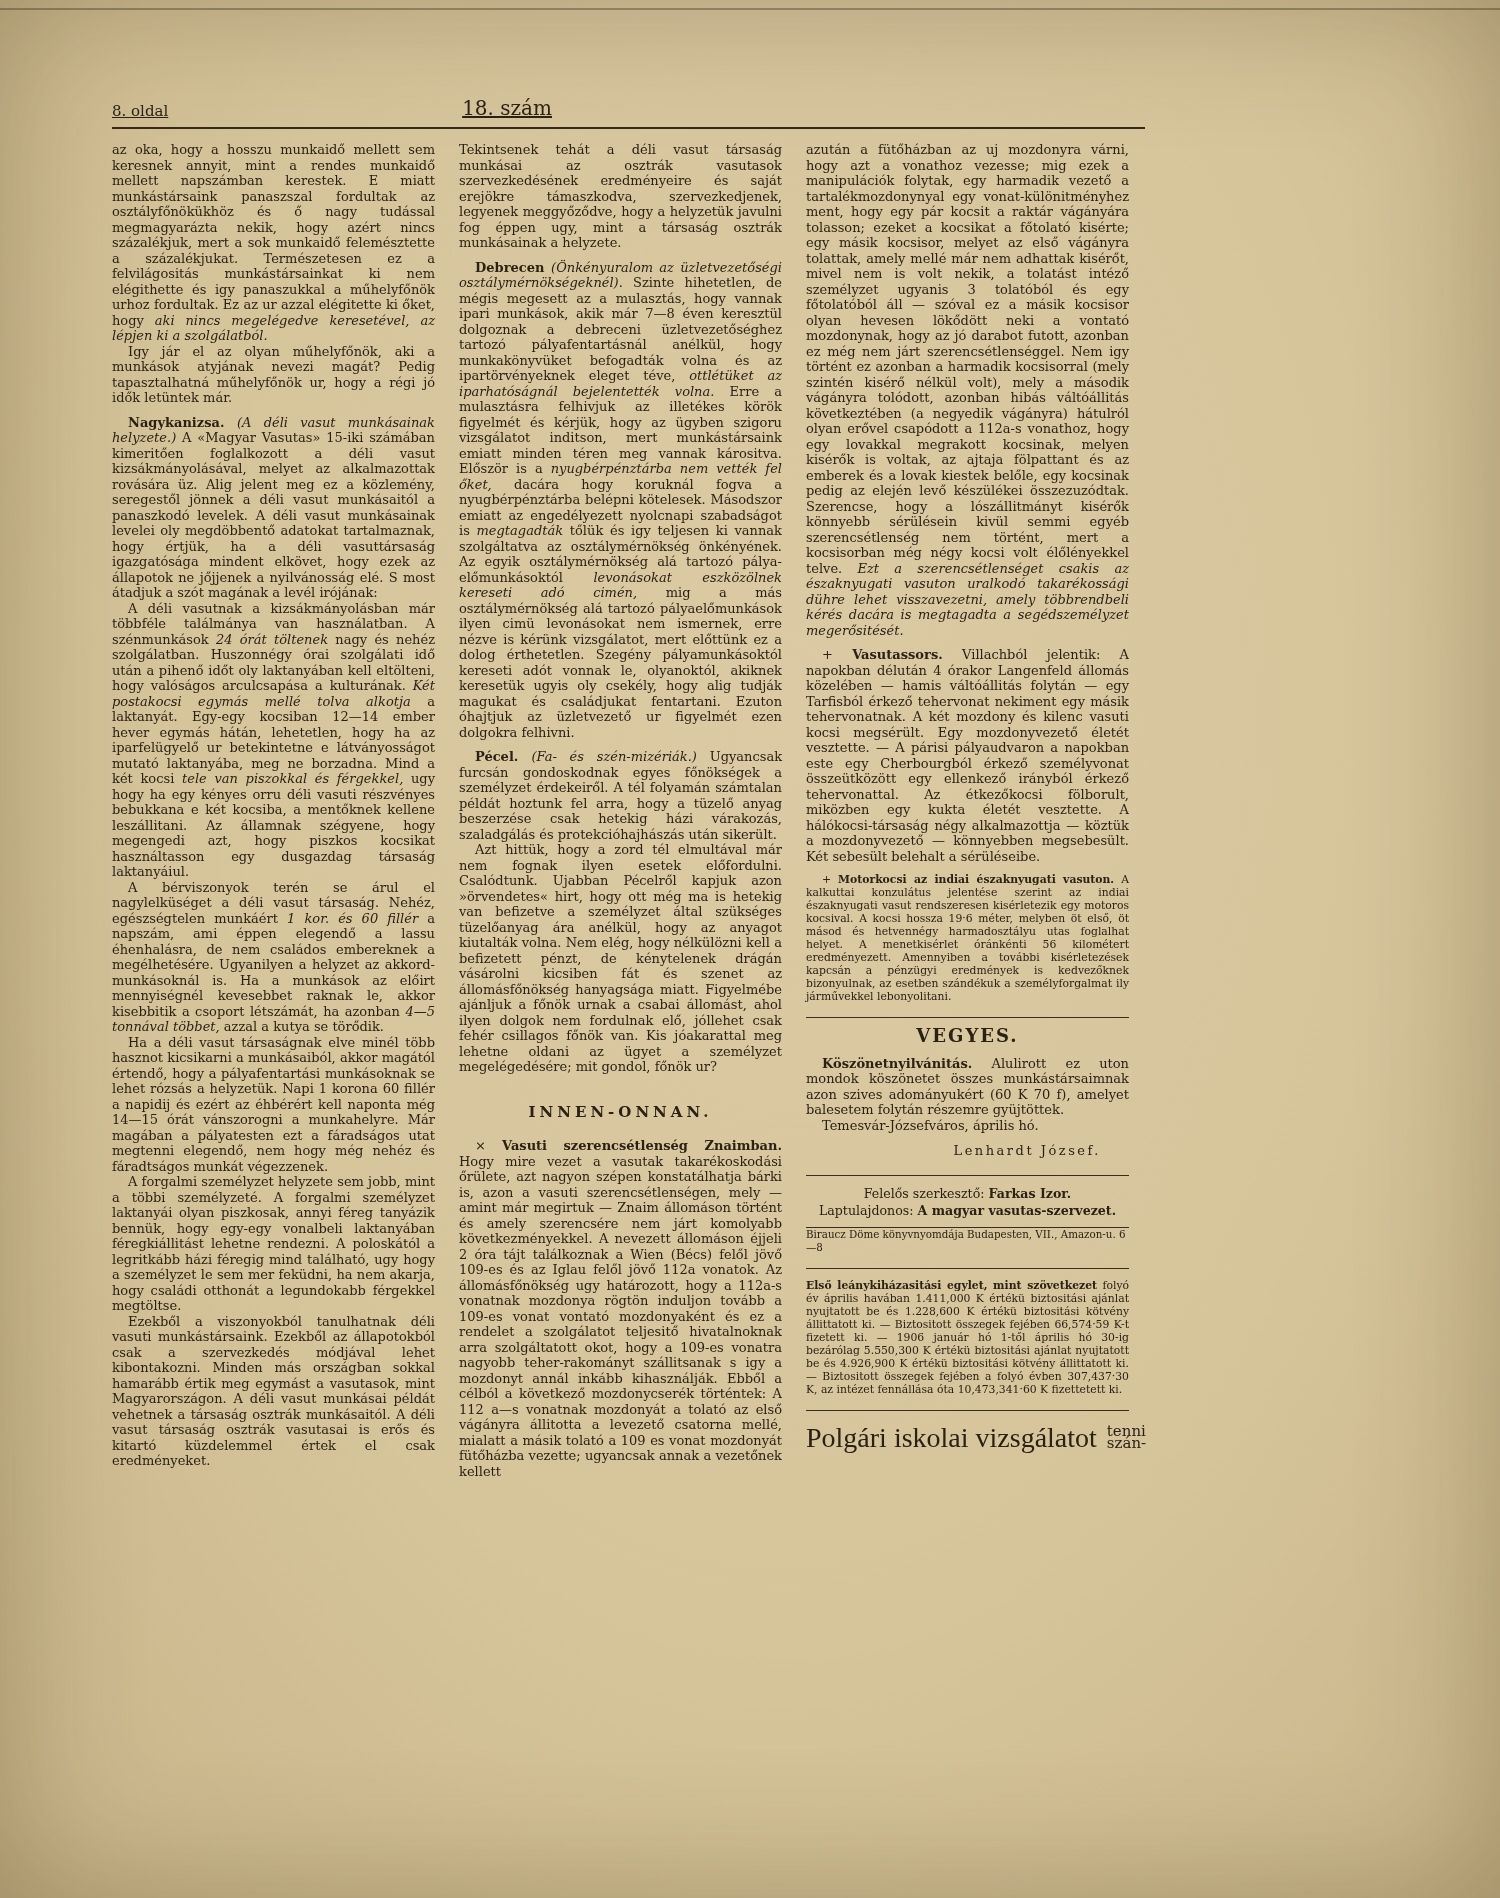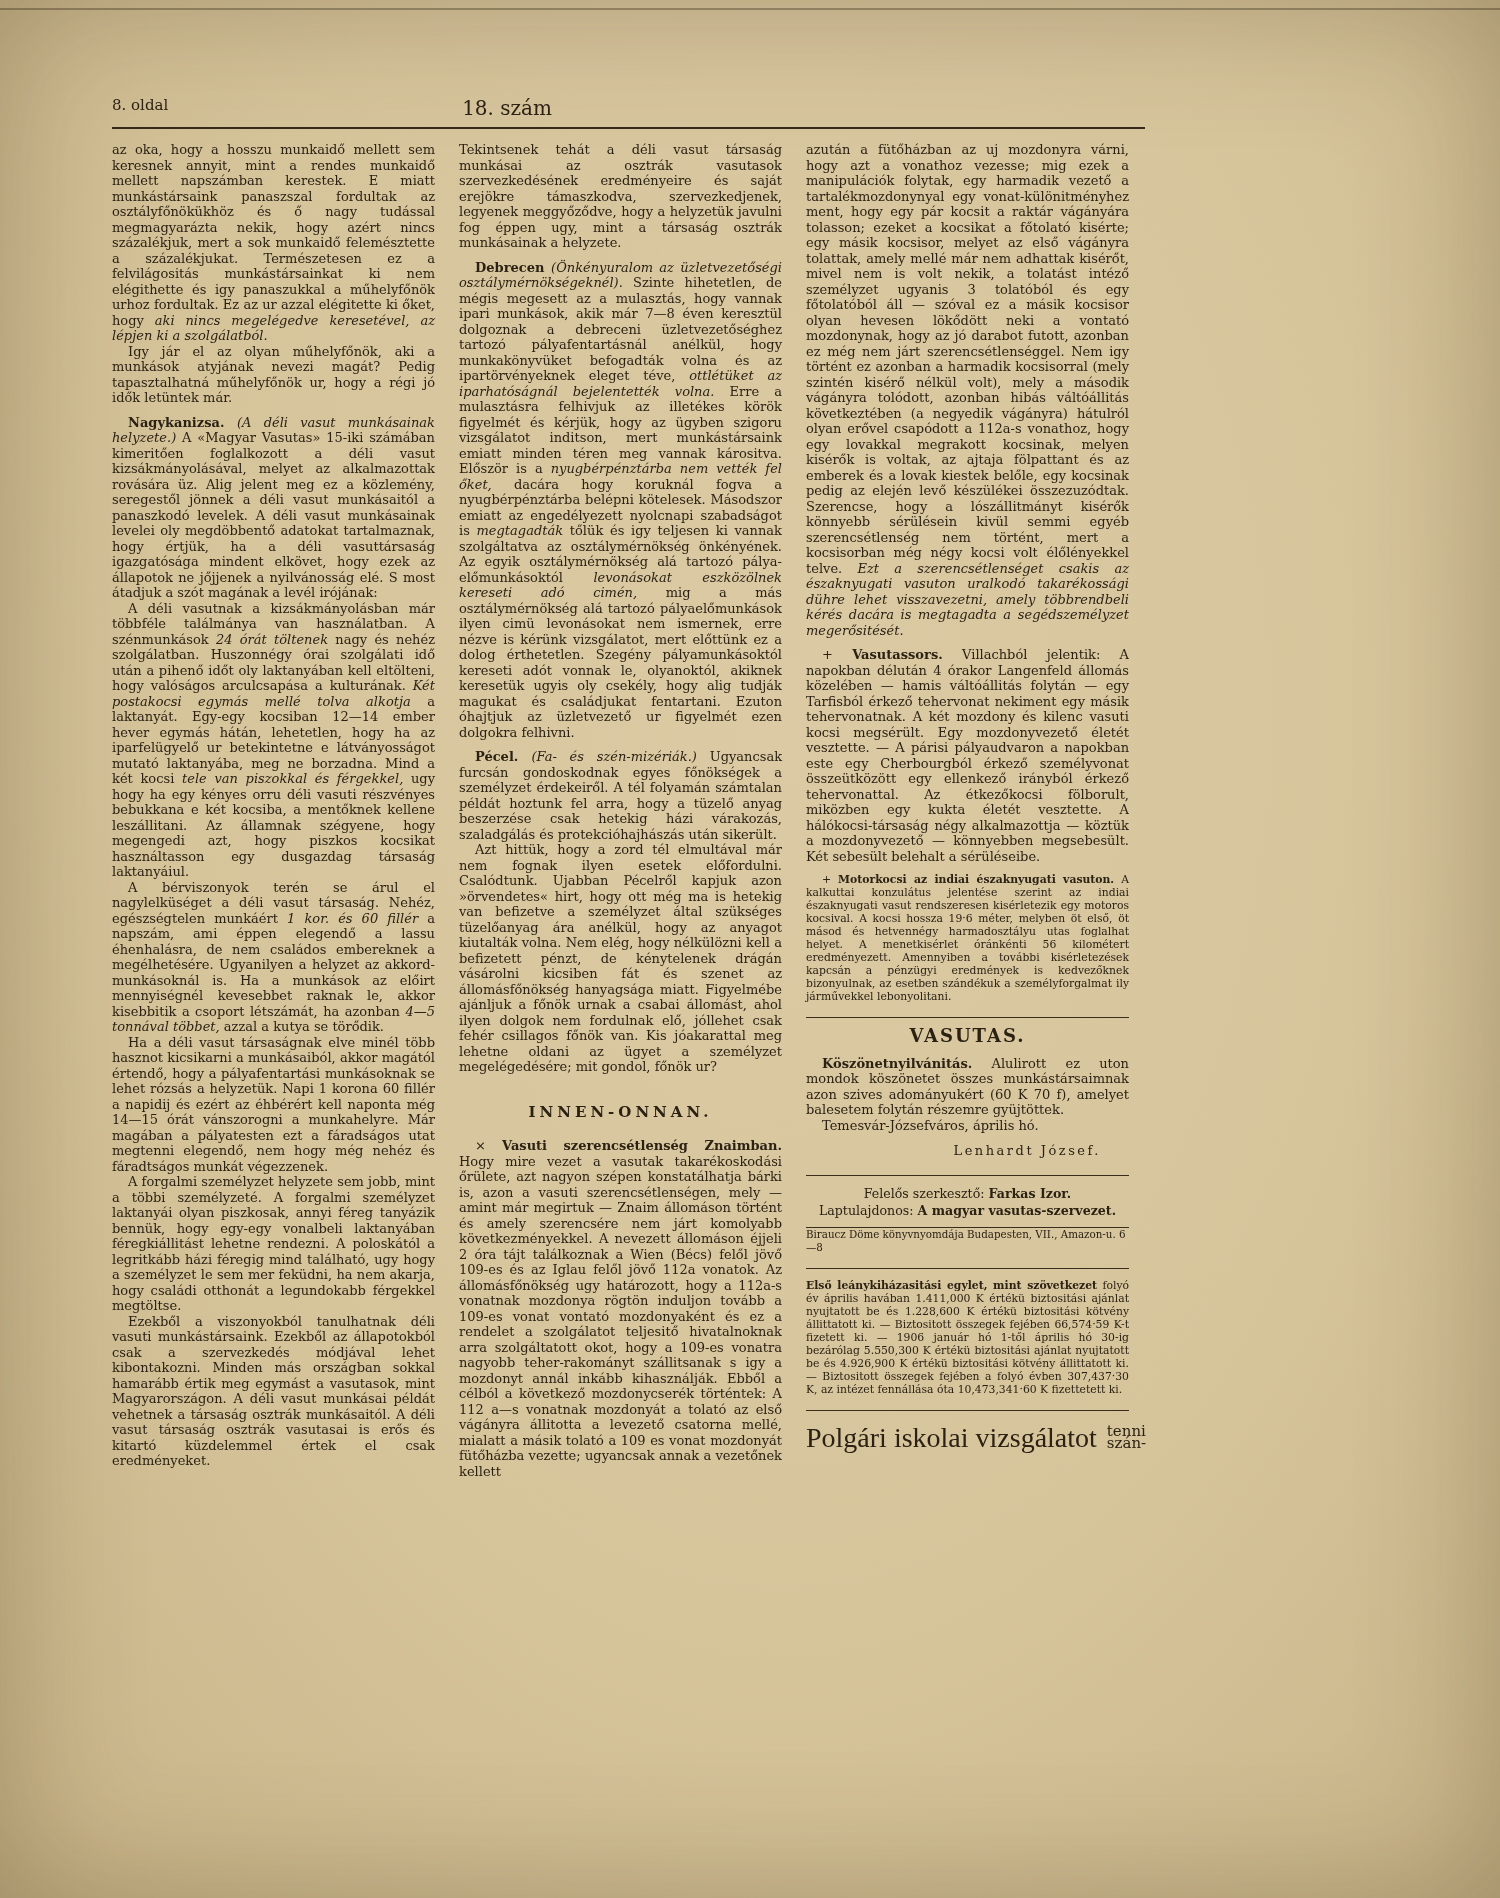--- a/index.html
+++ b/index.html
@@ -15,22 +15,22 @@
   }
   .page::before {
     content:""; position:absolute; inset:0;
     box-shadow: inset 0 0 140px rgba(64,48,20,0.30);
     pointer-events:none;
   }
   .scan-edge { position:absolute; left:0; top:8px; width:100%; height:2px; background:rgba(50,38,18,0.35); }
 
   .header {
     position:absolute; left:112px; top:96px; width:1033px;
-    display:flex; align-items:flex-start;
-    border-bottom:2px solid #34291a; padding-bottom:7px;
+    display:flex; align-items:flex-end;
+    border-bottom:2px solid #34291a; padding-bottom:7px;text-decoration:underline;
   }
   .page-number { width:220px; font-size:15px; }
   .masthead { flex:1; text-align:center; font-weight:bold; font-size:18px; letter-spacing:5px; }
   .issue { width:220px; text-align:right; font-size:20px; }
 
   .columns {
     position:absolute; left:112px; top:142px; width:1033px;
     display:flex; gap:24px;
   }
   .col { width:323px; font-size:13px; line-height:15.5px; text-align:justify; }
@@ -95,21 +95,21 @@
       <h2 class="section-innen">INNEN-ONNAN.</h2>
       <p><span>× </span><b>Vasuti szerencsétlenség Znaimban. </b><span>Hogy mire vezet a vasutak takarékoskodási őrülete, azt nagyon szépen konstatálhatja bárki is, azon a vasuti szerencsétlenségen, mely — amint már megirtuk — Znaim állomáson történt és amely szerencsére nem járt komolyabb következményekkel. A nevezett állomáson éjjeli 2 óra tájt találkoznak a Wien (Bécs) felől jövő 109-es és az Iglau felől jövő 112a vonatok. Az állomásfőnökség ugy határozott, hogy a 112a-s vonatnak mozdonya rögtön induljon tovább a 109-es vonat vontató mozdonyaként és ez a rendelet a szolgálatot teljesitő hivatalnoknak arra szolgáltatott okot, hogy a 109-es vonatra nagyobb teher-rakományt szállitsanak s igy a mozdonyt annál inkább kihasználják. Ebből a célból a következő mozdonycserék történtek: A 112 a—s vonatnak mozdonyát a tolató az első vágányra állitotta a levezető csatorna mellé, mialatt a másik tolató a 109 es vonat mozdonyát fütőházba vezette; ugyancsak annak a vezetőnek kellett</span></p>
     </div>
 
     <div class="col">
       <p class="noindent"><span>azután a fütőházban az uj mozdonyra várni, hogy azt a vonathoz vezesse; mig ezek a manipulációk folytak, egy harmadik vezető a tartalékmozdonynyal egy vonat-különitményhez ment, hogy egy pár kocsit a raktár vágányára tolasson; ezeket a kocsikat a főtolató kisérte; egy másik kocsisor, melyet az első vágányra tolattak, amely mellé már nem adhattak kisérőt, mivel nem is volt nekik, a tolatást intéző személyzet ugyanis 3 tolatóból és egy főtolatóból áll — szóval ez a másik kocsisor olyan hevesen lökődött neki a vontató mozdonynak, hogy az jó darabot futott, azonban ez még nem járt szerencsétlenséggel. Nem igy történt ez azonban a harmadik kocsisorral (mely szintén kisérő nélkül volt), mely a második vágányra tolódott, azonban hibás váltóállitás következtében (a negyedik vágányra) hátulról olyan erővel csapódott a 112a-s vonathoz, hogy egy lovakkal megrakott kocsinak, melyen kisérők is voltak, az ajtaja fölpattant és az emberek és a lovak kiestek belőle, egy kocsinak pedig az elején levő készülékei összezuzódtak. Szerencse, hogy a lószállitmányt kisérők könnyebb sérülésein kivül semmi egyéb szerencsétlenség nem történt, mert a kocsisorban még négy kocsi volt élőlényekkel telve. </span><i>Ezt a szerencsétlenséget csakis az északnyugati vasuton uralkodó takarékossági dühre lehet visszavezetni, amely többrendbeli kérés dacára is megtagadta a segédszemélyzet megerősitését.</i></p>
       <p class="gap-top"><span>+ </span><b>Vasutassors.</b><span> Villachból jelentik: A napokban délután 4 órakor Langenfeld állomás közelében — hamis váltóállitás folytán — egy Tarfisból érkező tehervonat nekiment egy másik tehervonatnak. A két mozdony és kilenc vasuti kocsi megsérült. Egy mozdonyvezető életét vesztette. — A párisi pályaudvaron a napokban este egy Cherbourgból érkező személyvonat összeütközött egy ellenkező irányból érkező tehervonattal. Az étkezőkocsi fölborult, miközben egy kukta életét vesztette. A hálókocsi-társaság négy alkalmazottja — köztük a mozdonyvezető — könnyebben megsebesült. Két sebesült belehalt a sérüléseibe.</span></p>
       <p class="gap-top small"><span>+ </span><b>Motorkocsi az indiai északnyugati vasuton.</b><span> A kalkuttai konzulátus jelentése szerint az indiai északnyugati vasut rendszeresen kisérletezik egy motoros kocsival. A kocsi hossza 19·6 méter, melyben öt első, öt másod és hetvennégy harmadosztályu utas foglalhat helyet. A menetkisérlet óránkénti 56 kilométert eredményezett. Amennyiben a további kisérletezések kapcsán a pénzügyi eredmények is kedvezőknek bizonyulnak, az esetben szándékuk a személyforgalmat ily járművekkel lebonyolitani.</span></p>
 
       <hr class="divider">
-      <h2 class="section-vegyes">VASUTAS.</h2>
+      <h2 class="section-vegyes">VEGYES.</h2>
 
       <p><b>Köszönetnyilvánitás.</b><span> Alulirott ez uton mondok köszönetet összes munkástársaimnak azon szives adományukért (60 K 70 f), amelyet balesetem folytán részemre gyüjtöttek.</span></p>
       <p class="dateline">Temesvár-Józsefváros, április hó.</p>
       <div class="signature">Lenhardt József.</div>
 
       <div class="imprint">
         <div><span>Felelős szerkesztő: </span><b>Farkas Izor.</b></div>
         <div><span>Laptulajdonos: </span><b>A magyar vasutas-szervezet.</b></div>
       </div>
       <p class="printer-line small">Biraucz Döme könyvnyomdája Budapesten, VII., Amazon-u. 6—8</p>

